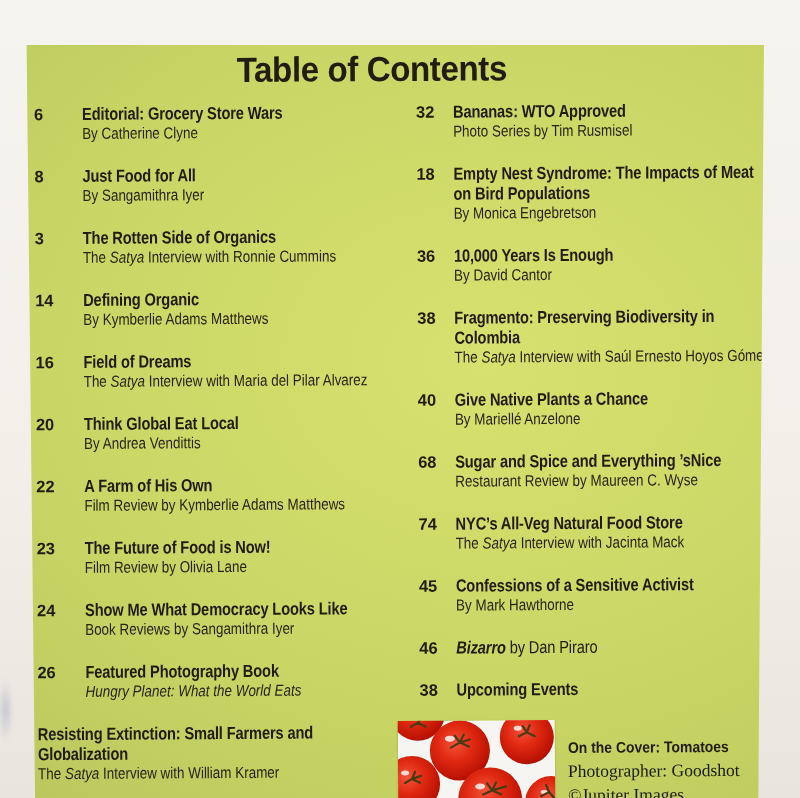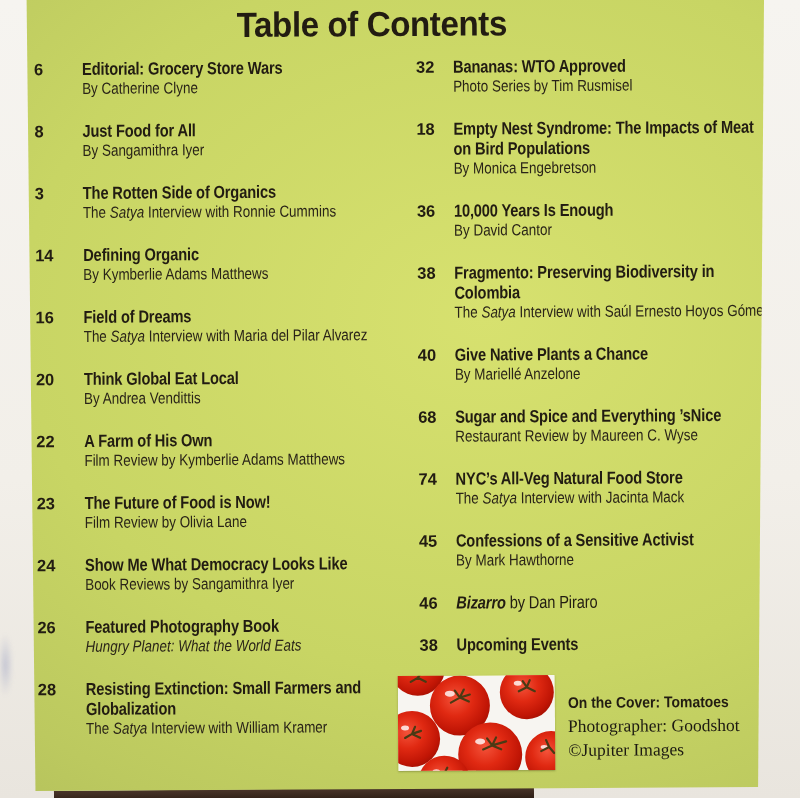--- a/index.html
+++ b/index.html
@@ -12,21 +12,21 @@
     --backdrop-white:#f4f2ee;
     --table-dark:#30221a;
   }
   *{margin:0;padding:0;box-sizing:border-box;}
   html,body{width:800px;height:798px;overflow:hidden;}
   body{
     font-family:"Liberation Sans", sans-serif;
     background:linear-gradient(180deg,#f6f4f0 0%,#f2efe9 60%,#e9e5de 100%);
     position:relative;
   }
-  .photo{position:absolute;inset:0;}
+  .photo{position:absolute;inset:0;margin-top:45px;}
   
   .left-smudge{
     position:absolute;left:0;top:620px;width:18px;height:90px;
     background:radial-gradient(60% 50% at 30% 50%, rgba(120,130,180,.35), rgba(120,130,180,0) 70%);
     filter:blur(2px);
   }
   .table-strip{
     position:absolute;left:54px;bottom:-3px;width:480px;height:12px;
     background:linear-gradient(180deg,#4a352a,#2b1d14);
     transform:rotate(-0.45deg);
@@ -160,21 +160,20 @@
             </div>
           </div>
           <div class="entry">
             <span class="num">26</span>
             <div class="txt">
               <div class="t-line"><span class="s-b">Featured Photography Book</span></div>
               <div class="s-line"><span class="s-i">Hungry Planet: What the World Eats</span></div>
             </div>
           </div>
           <div class="entry">
-            <span class="num">28</span>
             <div class="txt">
               <div class="t-line"><span class="s-b">Resisting Extinction: Small Farmers and</span></div>
               <div class="t-line"><span class="s-b">Globalization</span></div>
               <div class="s-line"><span class="s-r">The </span><span class="s-i">Satya</span><span class="s-r"> Interview with William Kramer</span></div>
             </div>
           </div>
         </div>
       <div class="col col-right" id="col-right">
           <div class="entry">
             <span class="num">32</span>

